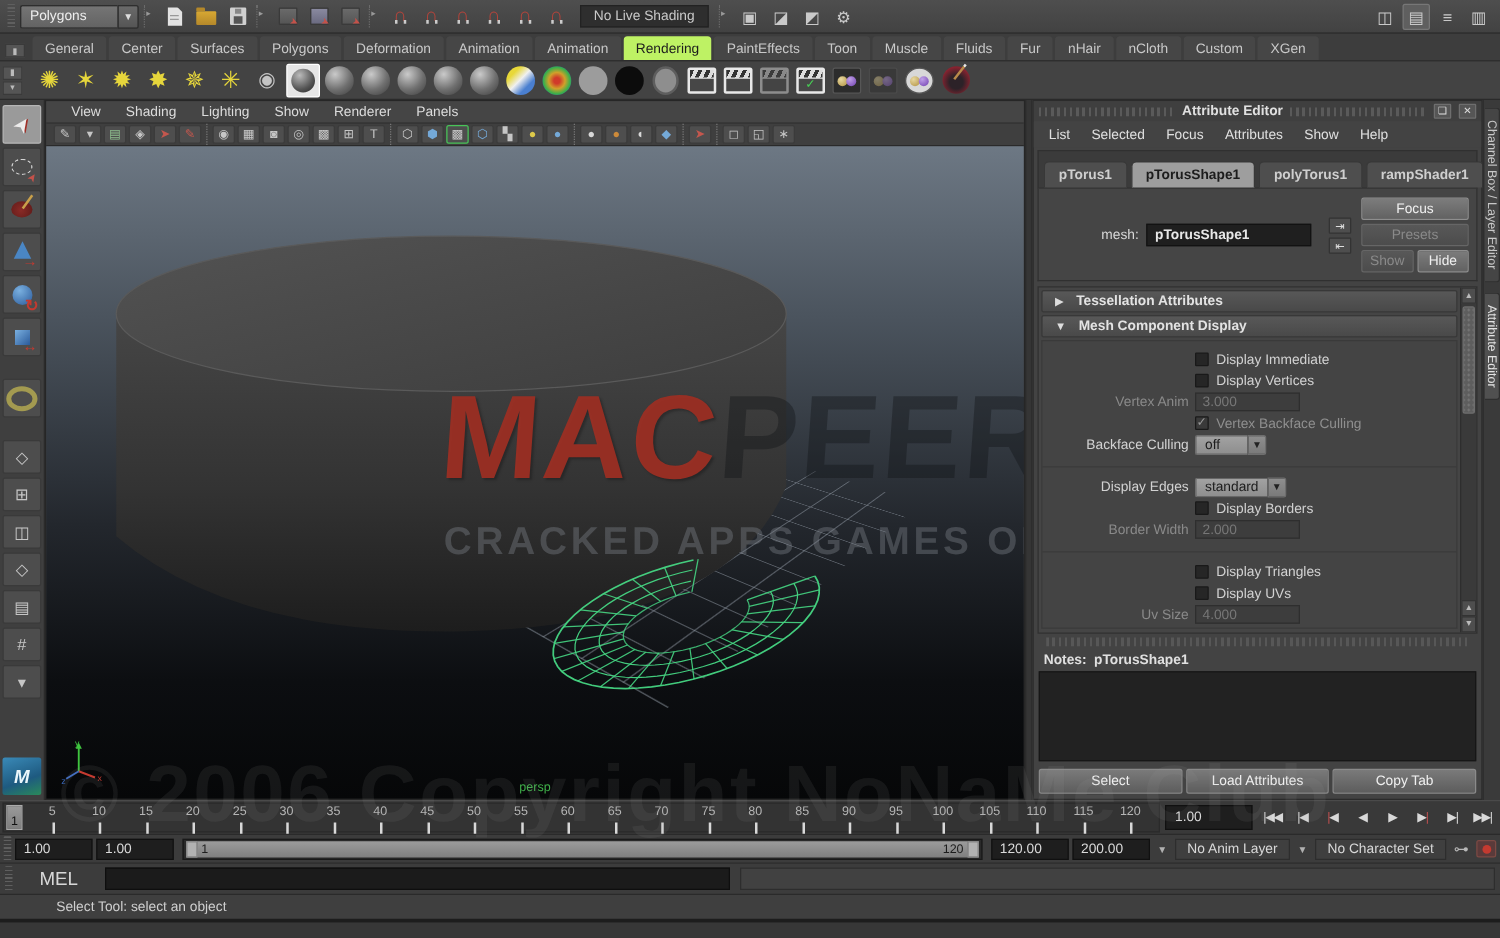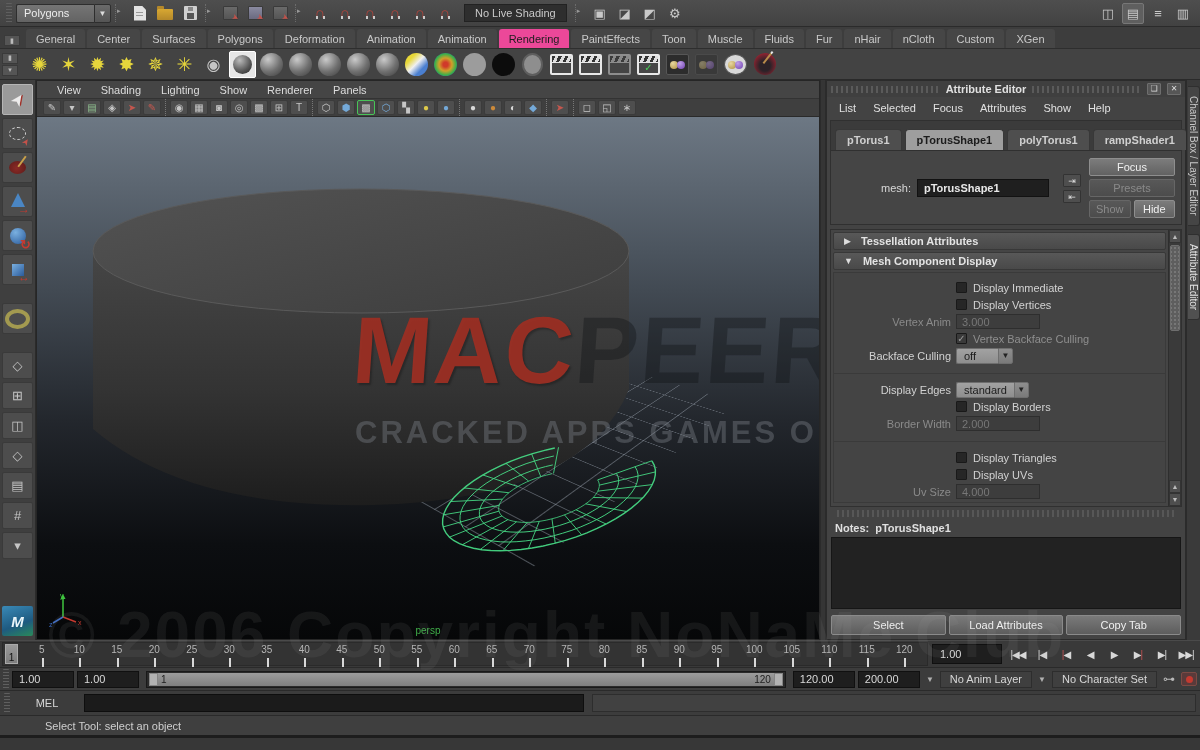--- a/index.html
+++ b/index.html
@@ -30,21 +30,21 @@
   .mi-sel-act{background:linear-gradient(#8a8aa0,#6a6a80)}
   .mi-magnet{width:15px;height:15px;position:relative}
   .mi-magnet::before{content:"∩";position:absolute;left:0;top:-2px;width:15px;text-align:center;color:#b5443b;font-size:15px;font-weight:bold}
   .mi-magnet::after{content:"";position:absolute;left:3px;bottom:2px;width:2px;height:3px;background:#ccc;box-shadow:7px 0 0 #ccc}
   .livefield{height:18px;background:#2e2e2e;border:1px solid #222;color:#c9c9c9;font-size:11px;display:flex;align-items:center;padding:0 10px;margin:0 4px}
   .statusline .spacer{flex:1}
 
   
   .shelftabs{height:22px;background:#3d3d3d;border-bottom:1px solid #2e2e2e;display:flex;align-items:flex-end;padding:0 4px 0 26px;gap:2px;position:relative}
   .shelftab{height:19px;padding:0 10px;font-size:11px;color:#c9c9c9;display:flex;align-items:center;border-radius:3px 3px 0 0;background:#464646}
-  .shelftab.active{background:#ec4899;color:#1d1d1d}
+  .shelftab.active{background:#bef264;color:#1d1d1d}
   .shelficons{height:31px;background:#434343;border-bottom:1px solid #2a2a2a;display:flex;align-items:center;padding:0 4px 0 2px;gap:2px}
   .shelfctl{width:18px;display:flex;flex-direction:column;gap:1px;margin-right:4px}
   .shelfctl span{width:16px;height:11px;background:#555;border:1px solid #3a3a3a;color:#bbb;font-size:7px;display:flex;align-items:center;justify-content:center}
   .si{width:27px;height:27px;display:flex;align-items:center;justify-content:center;border-radius:2px;flex:none}
   .si-light{color:#e6d63c;font-size:19px;line-height:1}
   .si-cam{color:#c4c4c4;font-size:16px}
   .b{width:23px;height:23px;border-radius:50%}
   .si-ball .b{background:radial-gradient(circle at 35% 28%,#cacaca,#707070 55%,#3c3c3c)}
   .si-ball-framed{background:#e6e6e6;border:1px solid #fff}
   .si-ball-framed .b{width:19px;height:19px;background:radial-gradient(circle at 35% 28%,#bbb,#555 60%,#222)}
@@ -186,21 +186,21 @@
   .rs-h{position:absolute;top:1px;bottom:1px;width:9px;background:#b2b2b2;border:1px solid #858585}
   .rs-h.l{left:2px}.rs-h.r{right:2px}
   .rs-lab{position:absolute;top:2px;font-size:10px;color:#1d1d1d}
   .rs-lab.l{left:14px}.rs-lab.r{right:14px}
   .ddmini{width:14px;color:#b0b0b0;font-size:8px;text-align:center;flex:none}
   .flatfield{height:17px;background:#3f3f3f;border:1px solid #2d2d2d;color:#d8d8d8;font-size:11px;display:flex;align-items:center;padding:0 9px;flex:none}
   .key-icon{color:#b8b8b8;font-size:12px;width:18px;text-align:center;flex:none}
   .autokey{width:16px;height:14px;background:#5a3a3a;border:1px solid #7c4a44;border-radius:2px;position:relative;flex:none}
   .autokey::after{content:"";position:absolute;left:4px;top:3px;width:7px;height:7px;border-radius:50%;background:#c43a30}
   .melbar{height:25px;background:#3c3c3c;border-bottom:1px solid #2a2a2a;display:flex;align-items:center;padding:0 4px;gap:8px}
-  .mel-label{font-size:11px;color:#d8d8d8;width:58px;text-align:center}
+  .mel-label{font-size:15px;color:#d8d8d8;width:58px;text-align:center}
   .mel-input{width:500px;height:18px;background:#1b1b1b;border:1px solid #0e0e0e;color:#ddd;font-family:"Liberation Mono",monospace;font-size:11px;padding:0 5px}
   .mel-output{flex:1;height:18px;background:#414141;border:1px solid #2d2d2d}
   .helpline{height:22px;background:#3f3f3f;display:flex;align-items:center;padding-left:45px;font-size:11px;color:#cfcfcf;border-bottom:3px solid #1d1d1d}
   .ghost-copyright{position:absolute;left:48px;top:598px;z-index:40;font-size:64px;font-weight:bold;color:rgba(160,160,160,.10);white-space:nowrap;pointer-events:none;letter-spacing:2px}
   .screen{position:relative;width:1200px;height:750px}
 </style>
 </head>
 <body>
 
 <div class="screen">

